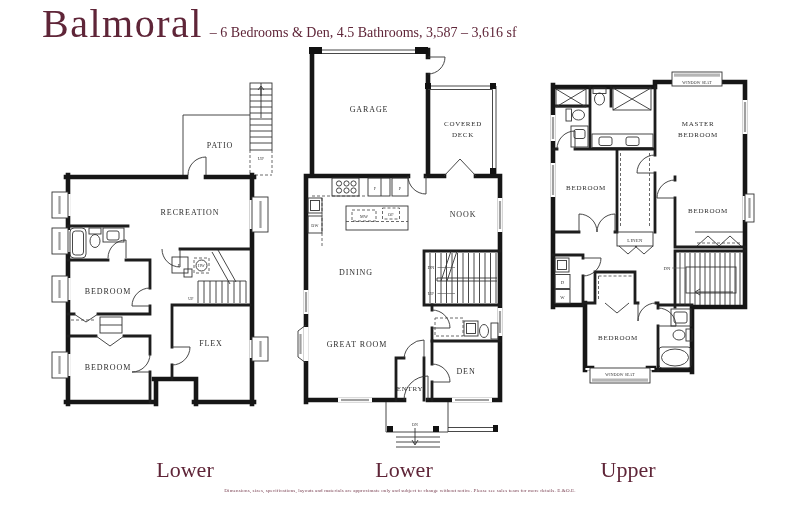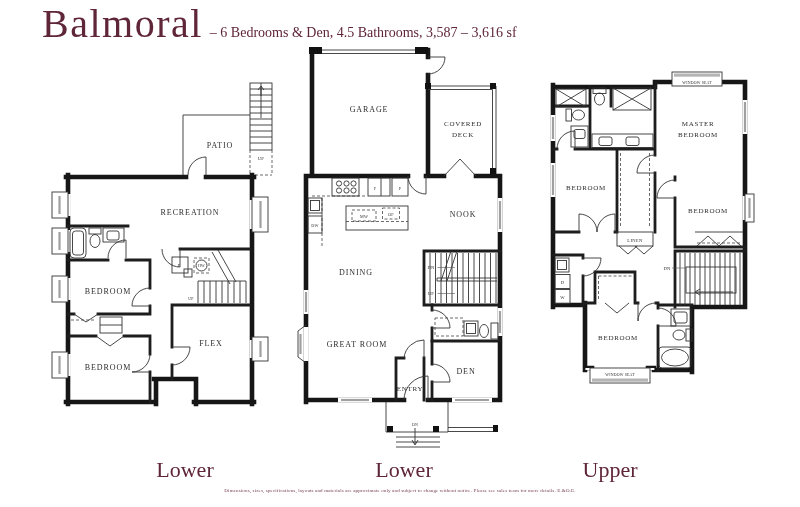--- a/index.html
+++ b/index.html
@@ -6,21 +6,21 @@
   *{box-sizing:border-box}
   body{margin:0;background:#fff}
   .page{position:relative;width:800px;height:507px;background:#fff;overflow:hidden;
         font-family:"Liberation Serif",serif}
   .header{position:absolute;left:42px;top:0;white-space:nowrap;color:var(--accent)}
   .plan-name{font-size:40px;letter-spacing:1.5px}
   .plan-subtitle{font-size:14px;margin-left:7px}
   .plans-svg{position:absolute;left:0;top:0}
   .floor-label{position:absolute;top:457px;font-size:22px;color:var(--accent);
                transform:translateX(-50%)}
-  .fl-lower{left:185px}.fl-main{left:404px}.fl-upper{left:610px}
+  .fl-lower{left:185px}.fl-main{left:404px}.fl-upper{left:628px}
   .disclaimer{position:absolute;top:488px;left:400px;transform:translateX(-50%);
               font-size:5px;color:#7a4052;letter-spacing:.15px;white-space:nowrap}
   
   .wx{stroke:var(--wall);stroke-width:4.6;fill:none;stroke-linecap:square}
   .wi{stroke:#1d1d1d;stroke-width:2.8;fill:none;stroke-linecap:square}
   .tn{stroke:#333;stroke-width:.9;fill:none}
   .t6{stroke:#555;stroke-width:.6;fill:none}
   .tn2{stroke:#333;stroke-width:.9;fill:#fff}
   .dsh{stroke:#444;stroke-width:.8;fill:none;stroke-dasharray:3 2}
   .gl{stroke:#a0a0a0;stroke-width:2.2;fill:none}

